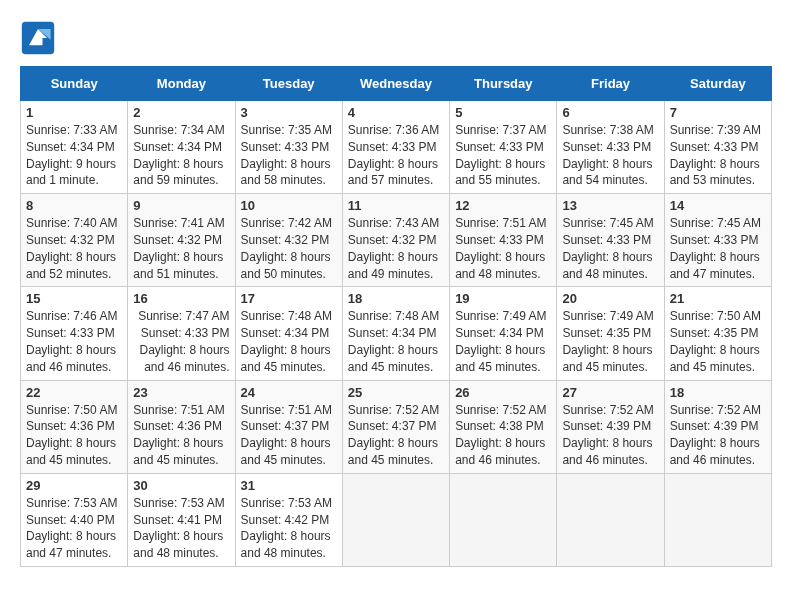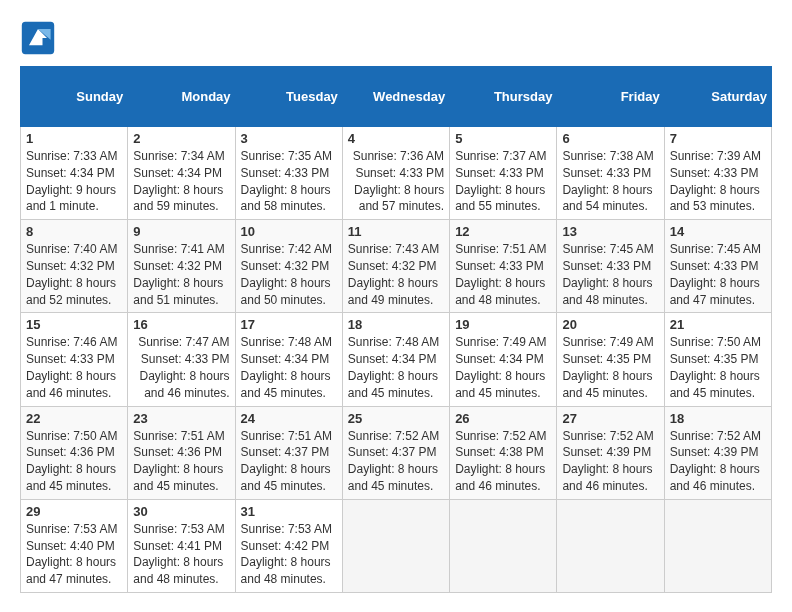--- a/index.html
+++ b/index.html
@@ -44,22 +44,22 @@
       color: #555;
     }
     .calendar {
       width: 100%;
       border-collapse: collapse;
       font-size: 11px;
     }
     .calendar thead tr th {
       background-color: #1a6bb5;
       color: #fff;
-      padding: 22px 4px;
-      text-align: right;
+      padding: 9px 4px;
+      text-align: center;
       font-size: 13px;
       font-weight: bold;
       border: 1px solid #1a6bb5;
     }
     .calendar tbody tr td {
       border: 1px solid #ccc;
       vertical-align: top;
       padding: 4px 5px;
       height: 90px;
       width: calc(100% / 7);
@@ -132,21 +132,21 @@
 Daylight: 8 hours and 59 minutes.</div>
         </td>
         <td>
           <span class="day-num">3</span>
           <div class="day-info" style="white-space: pre-line;">Sunrise: 7:35 AM
 Sunset: 4:33 PM
 Daylight: 8 hours and 58 minutes.</div>
         </td>
         <td>
           <span class="day-num">4</span>
-          <div class="day-info" style="white-space: pre-line; text-align: right;">Sunrise: 7:36 AM
+          <div class="day-info" style="white-space: pre-line;">Sunrise: 7:36 AM
 Sunset: 4:33 PM
 Daylight: 8 hours and 57 minutes.</div>
         </td>
         <td>
           <span class="day-num">5</span>
           <div class="day-info" style="white-space: pre-line;">Sunrise: 7:37 AM
 Sunset: 4:33 PM
 Daylight: 8 hours and 55 minutes.</div>
         </td>
         <td>

